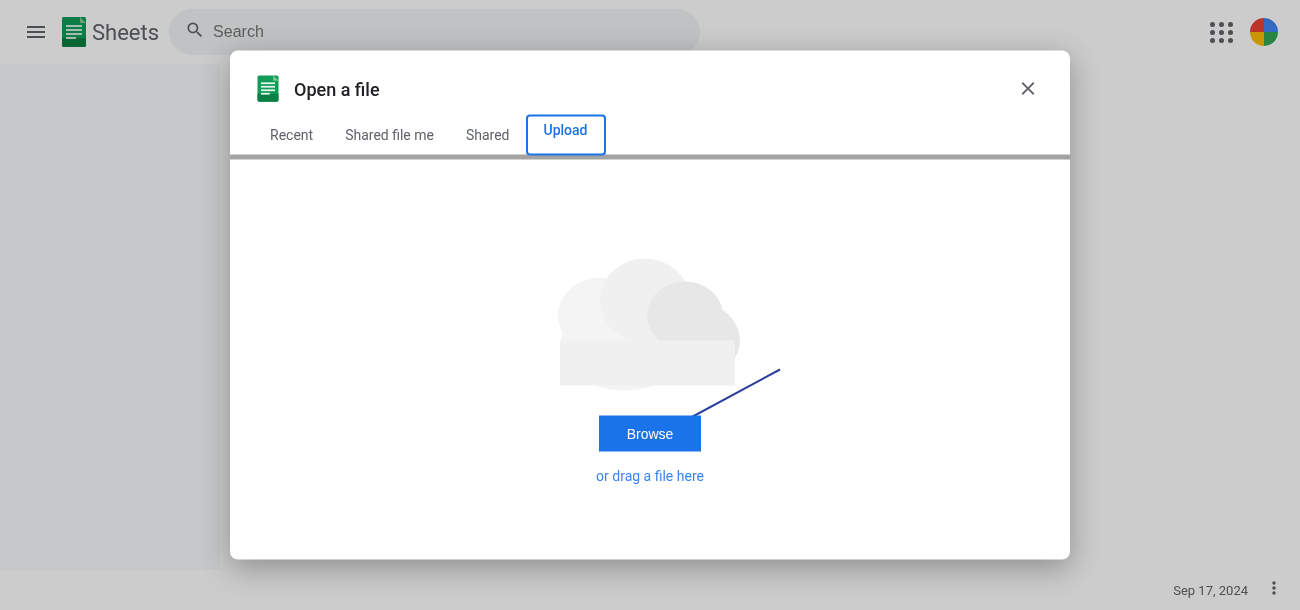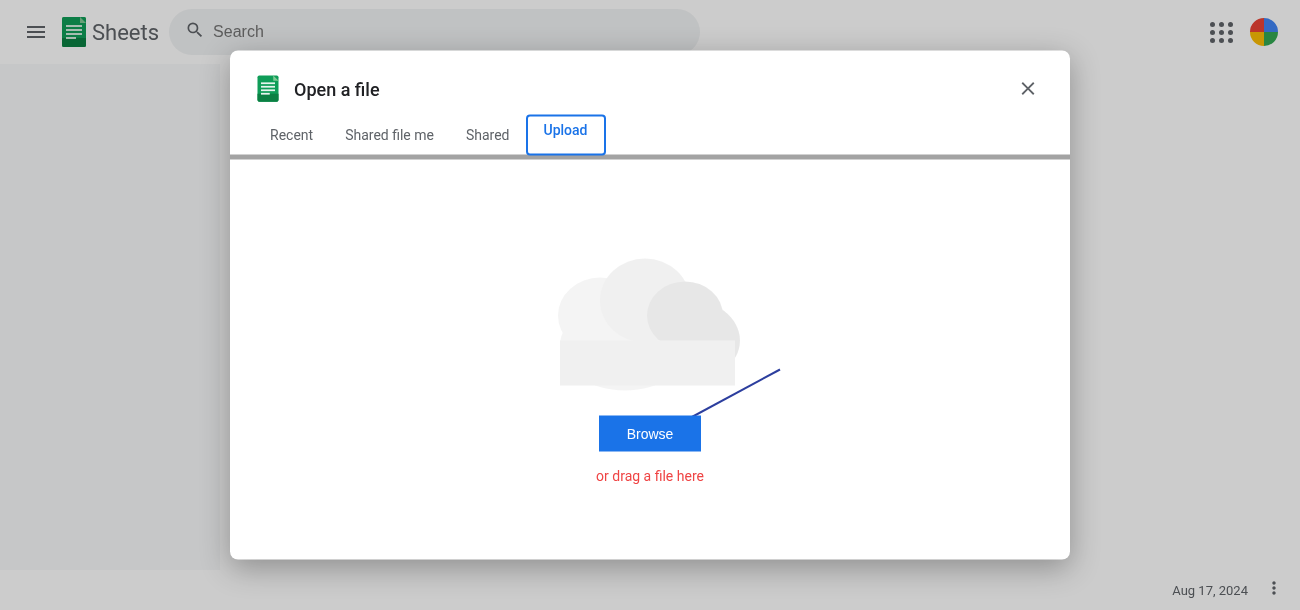--- a/index.html
+++ b/index.html
@@ -218,21 +218,21 @@
       font-size: 14px;
       font-weight: 500;
       cursor: pointer;
       margin-bottom: 16px;
       position: relative;
       z-index: 2;
     }
 
     .drag-text {
       font-size: 14px;
-      color: #ef4444;
+      color: #3b82f6;
     }
 
     
     .sheets-logo-svg {
       display: inline-block;
     }
 
     
     .avatar-circle {
       width: 32px; height: 32px;
@@ -305,21 +305,21 @@
 </div>
 
 <div class="bg-content">
   <div class="bg-sidebar"></div>
   <div class="bg-main">
     <div class="bg-cell"></div>
   </div>
 </div>
 
 <div class="status-bar">
-  <span class="status-date">Aug 17, 2024</span>
+  <span class="status-date">Sep 17, 2024</span>
   <span class="more-icon">
     <svg width="20" height="20" viewBox="0 0 24 24" fill="#5f6368">
         <path d="M12 8c1.1 0 2-.9 2-2s-.9-2-2-2-2 .9-2 2 .9 2 2 2zm0 2c-1.1 0-2 .9-2 2s.9 2 2 2 2-.9 2-2-.9-2-2-2zm0 6c-1.1 0-2 .9-2 2s.9 2 2 2 2-.9 2-2-.9-2-2-2z"></path>
       </svg>
   </span>
 </div>
 
 <div class="overlay"></div>
 
 <div class="dialog">

